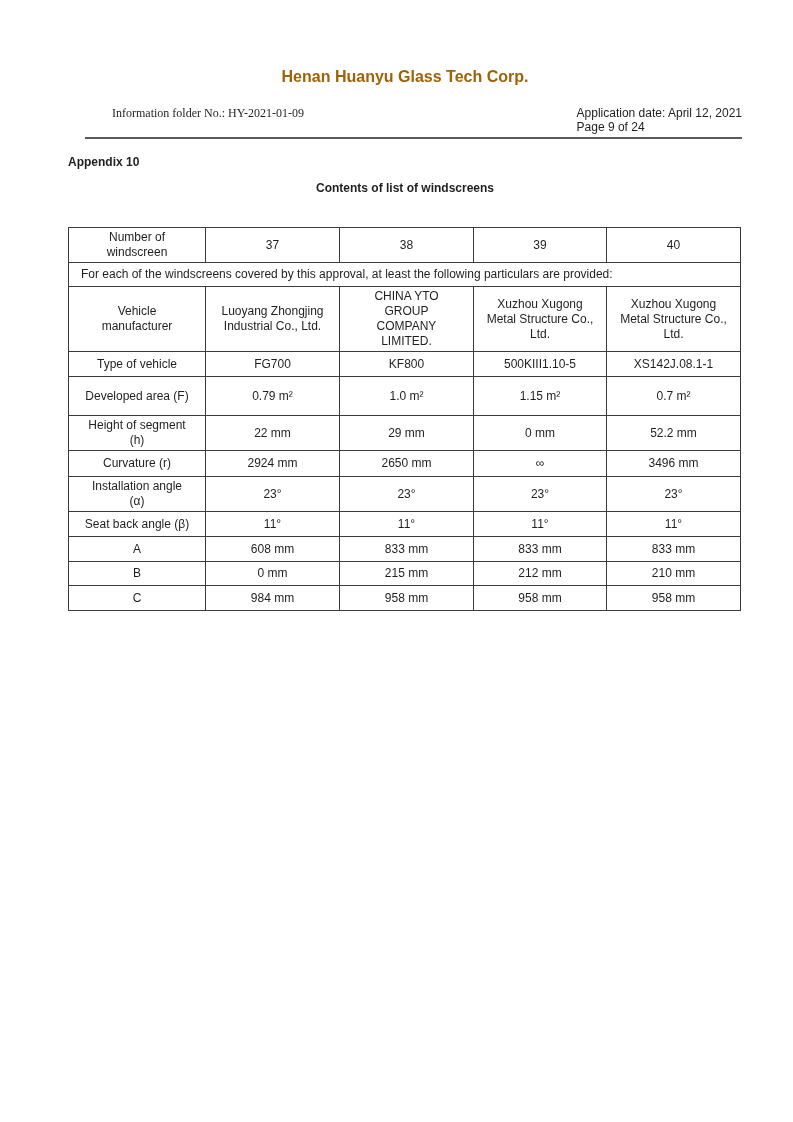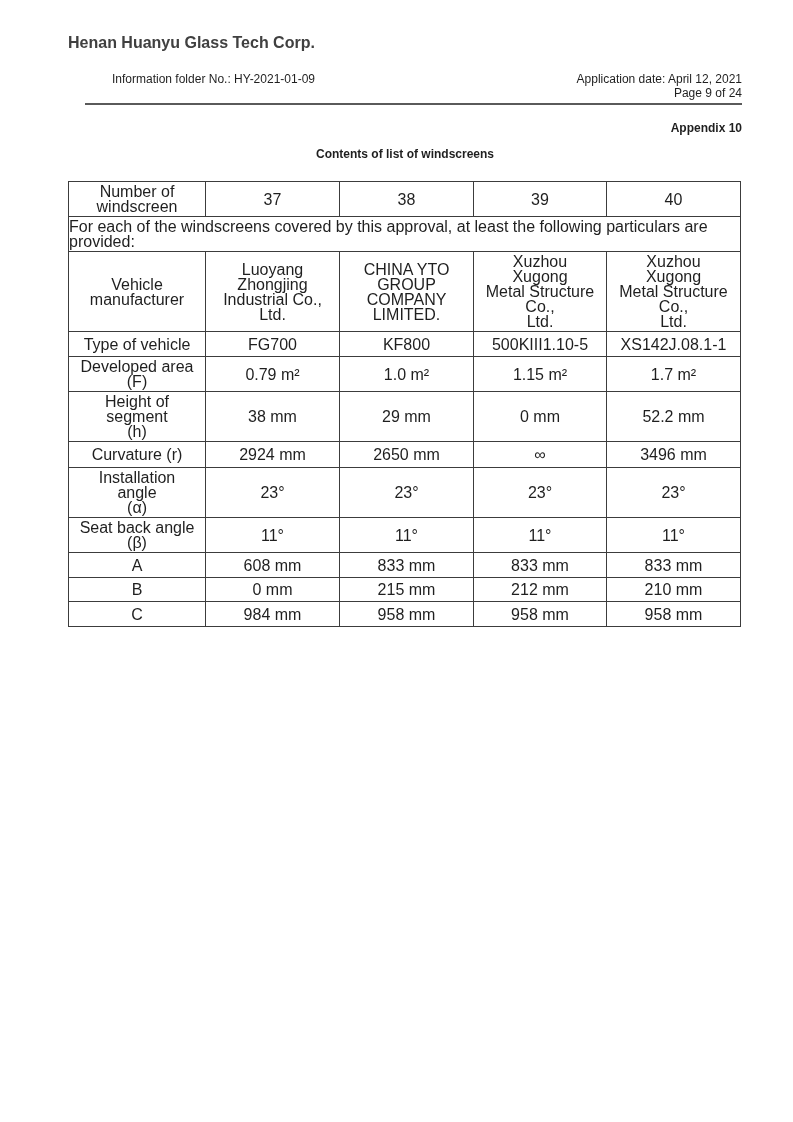--- a/index.html
+++ b/index.html
@@ -15,72 +15,73 @@
     background: #ffffff;
     overflow: hidden;
   }
   .content {
     position: absolute;
     left: 68px;
     top: 0;
     width: 674px;
   }
   .doc-title {
-    margin-top: 34px;
+    margin-top: 68px;
+    text-align: center;
     font-size: 16px;
     font-weight: bold;
-    color: #404040;
+    color: #a16207;
   }
   .info-line {
     display: flex;
     justify-content: space-between;
     align-items: flex-start;
     margin-top: 20px;
     font-size: 12px;
   }
-  .info-left { padding-left: 44px; }
-  .info-right { text-align: right; line-height: 14px; }
+  .info-left { padding-left: 44px; font-family: Liberation Serif, serif; }
+  .info-right { line-height: 14px; }
   .header-rule {
     margin-top: 3px;
     margin-left: 17px;
     width: 657px;
     height: 0;
     border-top: 2px solid #5a5a5a;
   }
   .appendix-title {
     margin-top: 16px;
-    text-align: right;
+    text-align: left;
     font-size: 12px;
     font-weight: bold;
   }
   .subtitle {
     margin-top: 12px;
     text-align: center;
     font-size: 12px;
     font-weight: bold;
   }
   table.ws-table {
-    margin-top: 20px;
+    margin-top: 32px;
     width: 672px;
     border-collapse: collapse;
     table-layout: fixed;
-    font-size: 16px;
+    font-size: 12px;
   }
   table.ws-table td {
     border: 1px solid #3c3c3c;
     text-align: center;
     vertical-align: middle;
     padding: 2px 10px;
     white-space: pre-line;
     line-height: 15px;
     color: #1f1f1f;
   }
   table.ws-table td.note {
     text-align: left;
-    padding: 2px 0;
+    padding: 2px 12px;
     white-space: normal;
   }
 </style>
 </head>
 <body>
 
 <div class="page">
   <div class="content">
 
     <div class="doc-title">Henan Huanyu Glass Tech Corp.</div>
@@ -134,31 +135,31 @@
 Metal Structure Co.,
 Ltd.</td>
         </tr>
         <tr style="height:25px">
           <td>Type of vehicle</td>
           <td>FG700</td>
           <td>KF800</td>
           <td>500KIII1.10-5</td>
           <td>XS142J.08.1-1</td>
         </tr>
-        <tr style="height:33px">
+        <tr style="height:39px">
           <td>Developed area (F)</td>
           <td>0.79 m²</td>
           <td>1.0 m²</td>
           <td>1.15 m²</td>
-          <td>1.7 m²</td>
+          <td>0.7 m²</td>
         </tr>
         <tr style="height:30px">
           <td>Height of segment
 (h)</td>
-          <td>38 mm</td>
+          <td>22 mm</td>
           <td>29 mm</td>
           <td>0 mm</td>
           <td>52.2 mm</td>
         </tr>
         <tr style="height:26px">
           <td>Curvature (r)</td>
           <td>2924 mm</td>
           <td>2650 mm</td>
           <td>∞</td>
           <td>3496 mm</td>

